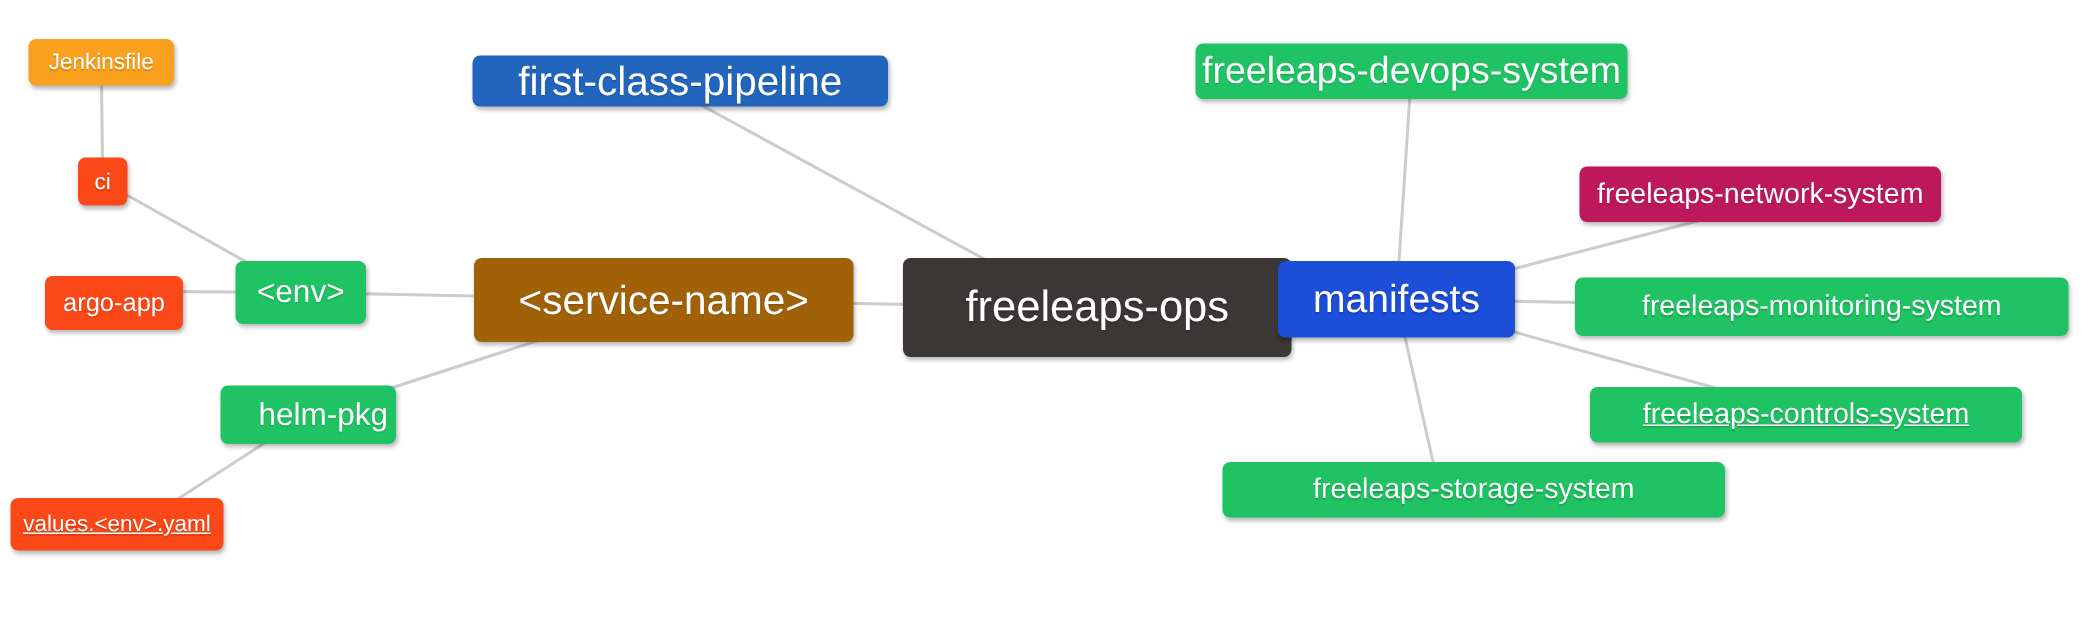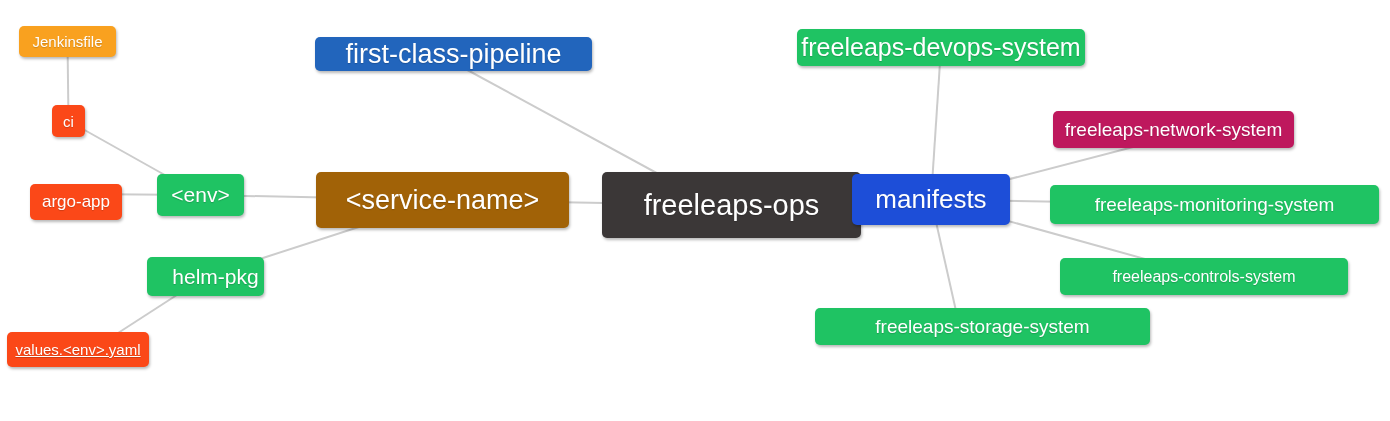--- a/index.html
+++ b/index.html
@@ -64,16 +64,16 @@
       <div class="node" style="left: 852px; top: 174px; width: 158px; height: 51px; font-size: 26px; background: #1d4ed8;">manifests</div>
       <div class="node" style="left: 157px; top: 174px; width: 87px; height: 42px; font-size: 21px; background: rgb(31, 195, 99);">&lt;env&gt;</div>
       <div class="node" style="left: 147px; top: 257px; width: 117px; height: 39px; font-size: 21px; background: rgb(31, 195, 99); padding-left: 20px;">helm-pkg</div>
       <div class="node" style="left: 52px; top: 105px; width: 33px; height: 32px; font-size: 15px; background: rgb(251, 72, 24);">ci</div>
       <div class="node" style="left: 30px; top: 184px; width: 92px; height: 36px; font-size: 17px; background: rgb(251, 72, 24);">argo-app</div>
       <div class="node" style="left: 19px; top: 26px; width: 97px; height: 31px; font-size: 15px; background: rgb(249, 161, 31);">Jenkinsfile</div>
       <div class="node" style="left: 7px; top: 332px; width: 142px; height: 35px; font-size: 15px; background: rgb(251, 72, 24); text-decoration: underline;">values.&lt;env&gt;.yaml</div>
       <div class="node" style="left: 797px; top: 29px; width: 288px; height: 37px; font-size: 25px; background: rgb(31, 195, 99);">freeleaps-devops-system</div>
       <div class="node" style="left: 1053px; top: 111px; width: 241px; height: 37px; font-size: 19px; background: #be185d;">freeleaps-network-system</div>
       <div class="node" style="left: 1050px; top: 185px; width: 329px; height: 39px; font-size: 19px; background: rgb(31, 195, 99);">freeleaps-monitoring-system</div>
-      <div class="node" style="left: 1060px; top: 258px; width: 288px; height: 37px; font-size: 16px; background: rgb(31, 195, 99);">freeleaps-controls-system</div>
+      <div class="node" style="left: 1060px; top: 258px; width: 288px; height: 37px; font-size: 19px; background: rgb(31, 195, 99); text-decoration: underline;">freeleaps-controls-system</div>
       <div class="node" style="left: 815px; top: 308px; width: 335px; height: 37px; font-size: 19px; background: rgb(31, 195, 99);">freeleaps-storage-system</div>
     </div>
 </div>
 
 </body></html>

